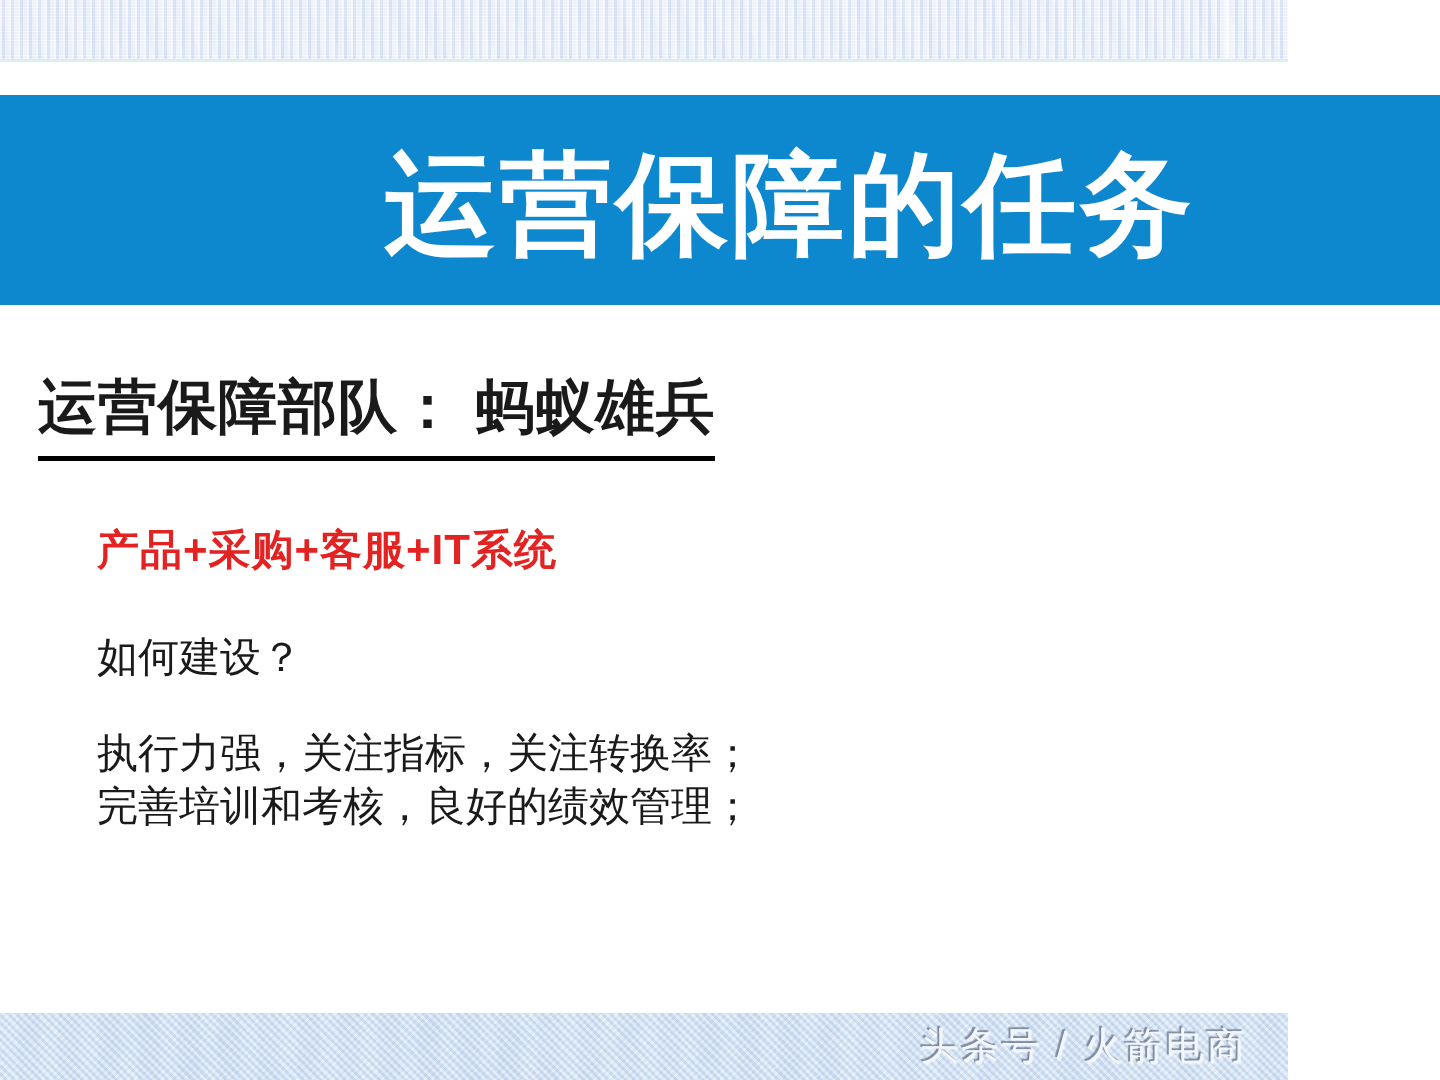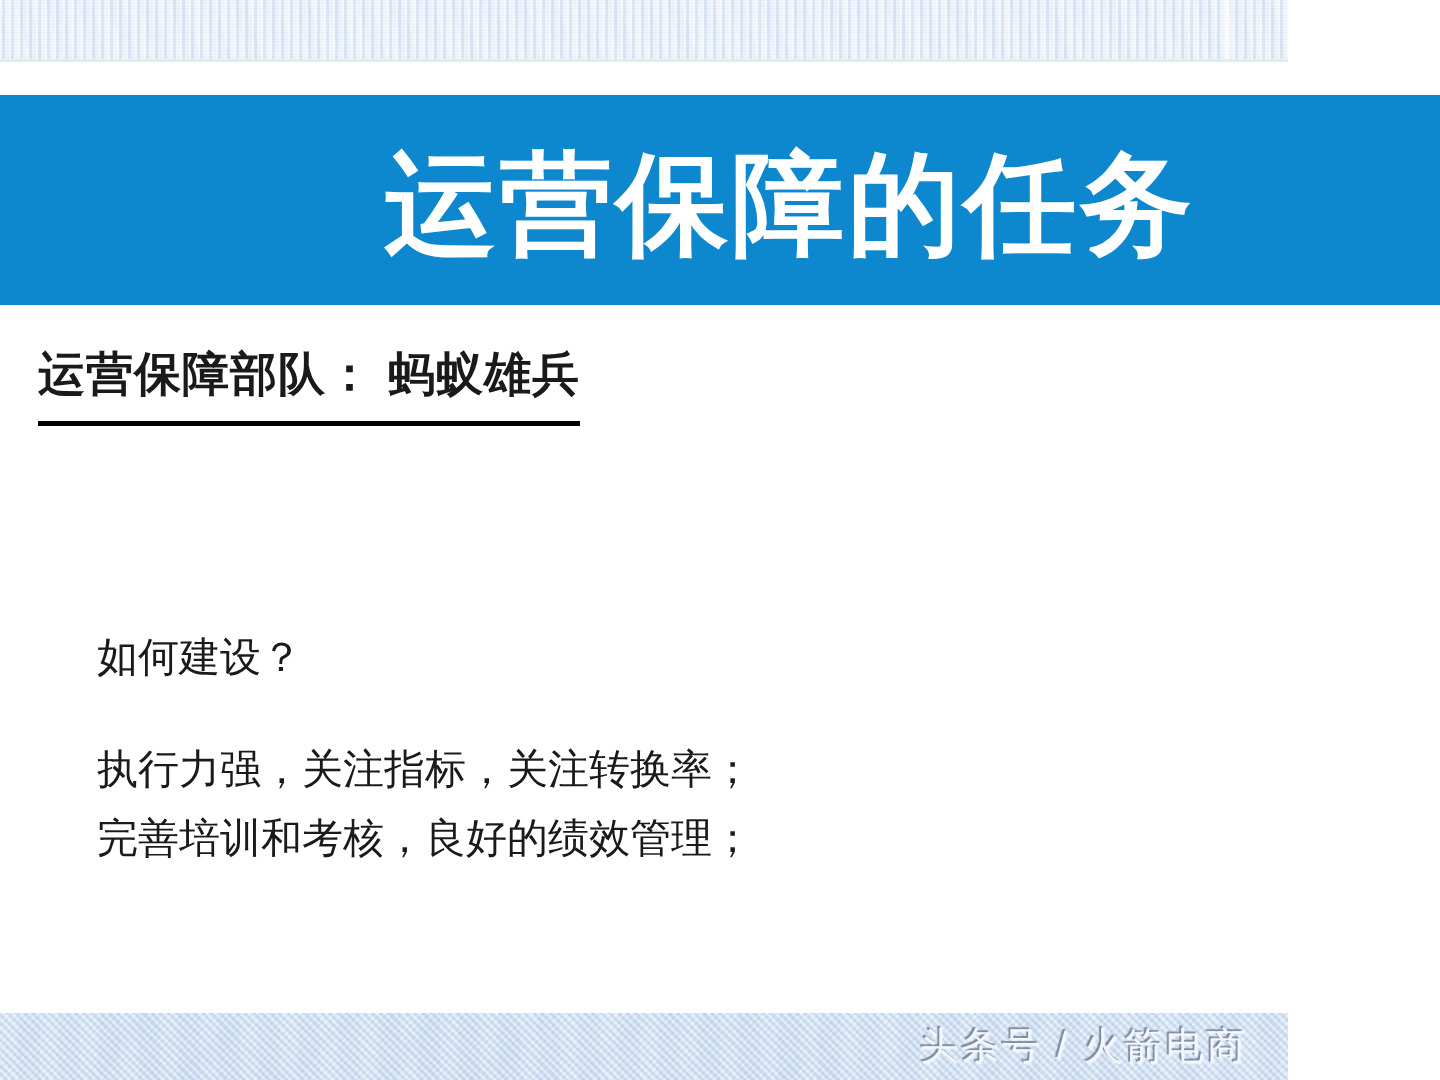--- a/index.html
+++ b/index.html
@@ -82,28 +82,28 @@
     color:#ffffff;
     font-size:112px;
     font-weight:900;
     letter-spacing:4px;
     line-height:1;
     white-space:nowrap;
   }
   
   .section-heading{
     position:absolute;
-    top:343px;
+    top:368px;
     left:38px;
-    font-size:47px;
+    font-size:59px;
     font-weight:900;
     color:var(--ink,#111);
     letter-spacing:1px;
     border-bottom:5px solid #000000;
-    padding-bottom:15px;
+    padding-bottom:8px;
     white-space:nowrap;
   }
   .formula-line{
     position:absolute;
     top:522px;
     left:97px;
     font-size:42px;
     font-weight:900;
     color:var(--accent-red,#e32222);
     letter-spacing:1px;
@@ -120,21 +120,21 @@
   }
   .body-block{
     position:absolute;
     top:727px;
     left:97px;
     font-size:41px;
     font-weight:400;
     color:#1a1a1a;
     line-height:53px;
   }
-  .body-line{white-space:nowrap;margin-top:16px;}
+  .body-line{white-space:nowrap;}
   
   .watermark{
     font-size:38px;
     color:#f3f6fb;
     letter-spacing:3px;
     margin-right:40px;
     text-shadow:-2px -2px 1px rgba(96,110,134,0.75), 1px 1px 1px rgba(255,255,255,0.5);
     white-space:nowrap;
   }
 </style>
@@ -147,20 +147,21 @@
     <div class="seam"></div>
     <div class="edge-line"></div>
   </div>
 
   <div class="header-band">
     <div class="slide-title">运营保障的任务</div>
   </div>
 
   <div class="section-heading">运营保障部队： 蚂蚁雄兵</div>
 
+  <div class="formula-line">产品+采购+客服+IT系统</div>
 
   <div class="question-line">如何建设？</div>
 
   <div class="body-block">
     <div class="body-line">执行力强，关注指标，关注转换率；</div>
     <div class="body-line">完善培训和考核，良好的绩效管理；</div>
   </div>
 
   <div class="strip strip-bottom">
     <div class="watermark">头条号 / 火箭电商</div>

